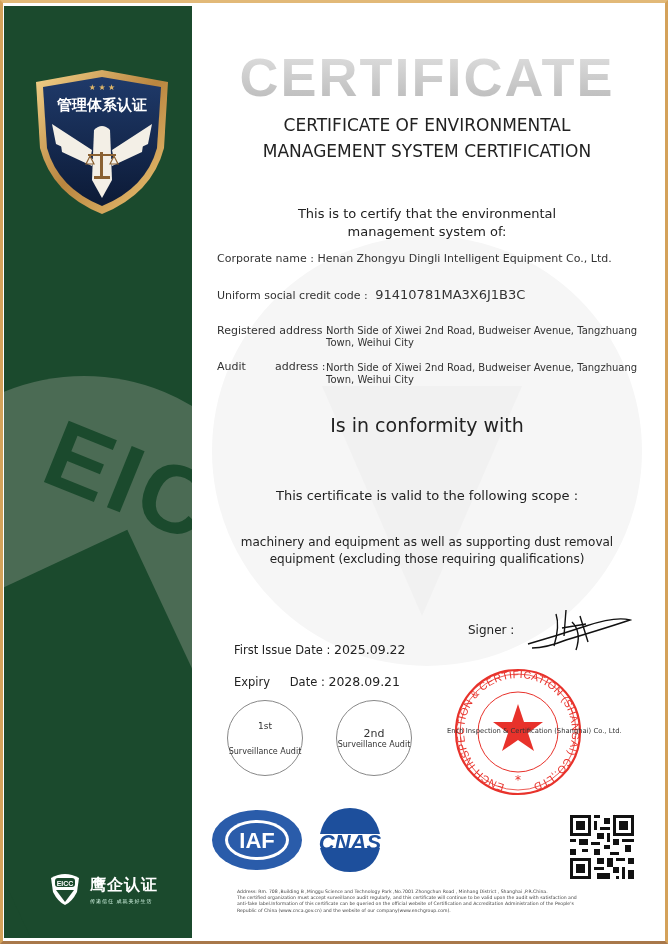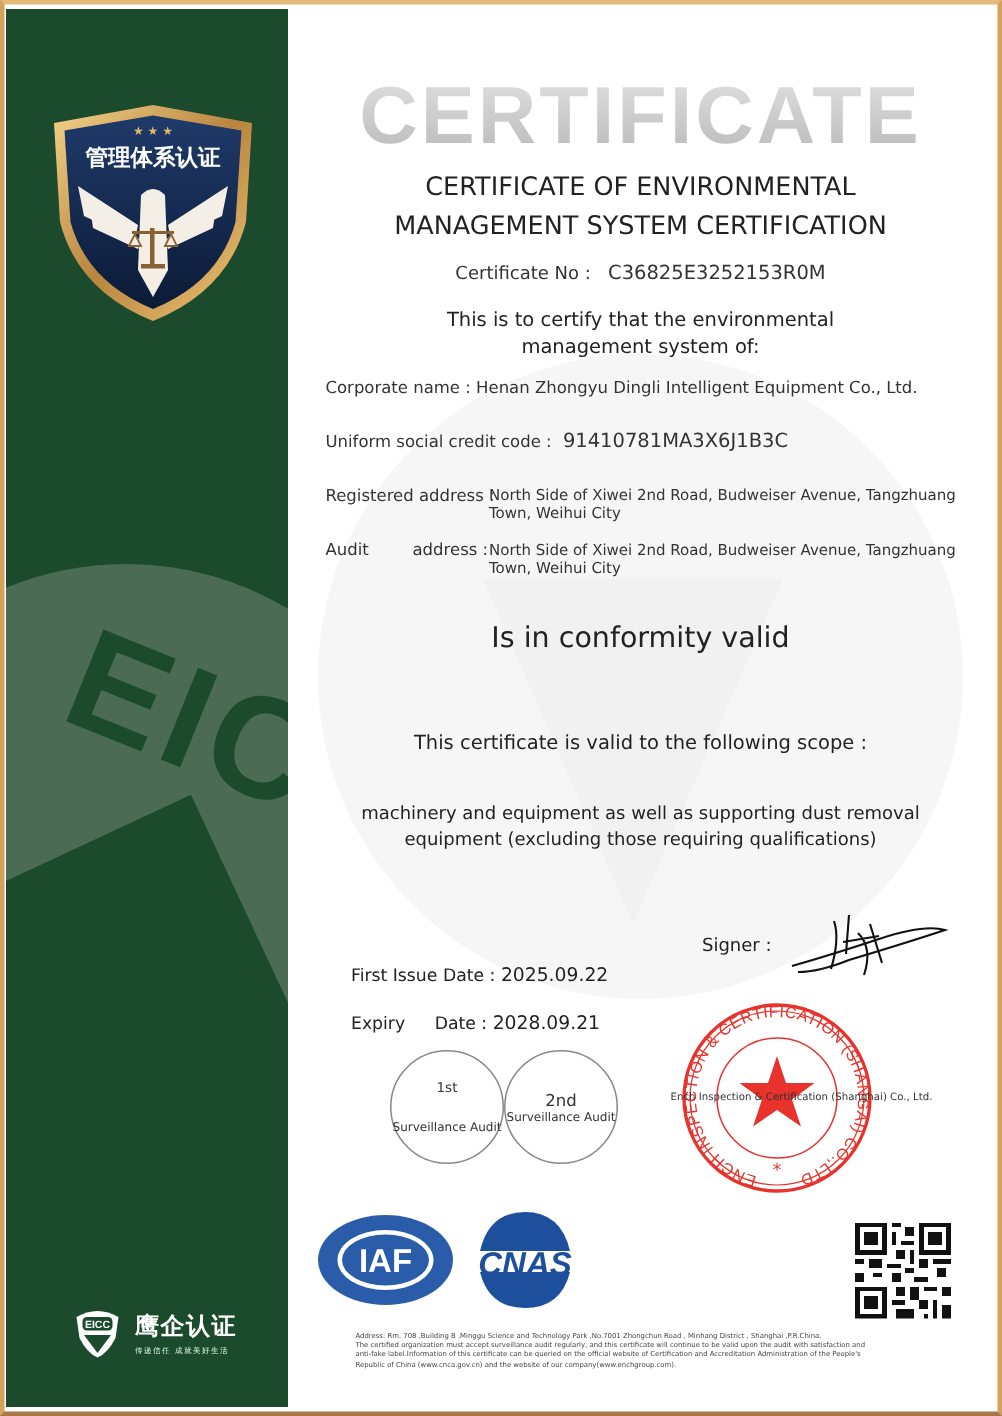--- a/index.html
+++ b/index.html
@@ -79,24 +79,20 @@
 </div>
 
 <div class="main">
   <div class="watermark"></div>
   <div class="watermark-v"></div>
 
   <div class="title-big">CERTIFICATE</div>
   <div class="t center subt" style="top:106px;">CERTIFICATE OF ENVIRONMENTAL</div>
   <div class="t center subt" style="top:132px;">MANAGEMENT SYSTEM CERTIFICATION</div>
 
-  <div class="t center small" style="top:169px;">
-    <span>Certificate No :</span>
-    &nbsp;&nbsp;<span style="font-size:13px;">C36825E3252153R0M</span>
-  </div>
 
   <div class="t center mid" style="top:200px;">This is to certify that the environmental</div>
   <div class="t center mid" style="top:218px;">management system of:</div>
 
   <div class="t lbl" style="left:25px;top:246px;">
     <span>Corporate name :</span>
     <span>Henan Zhongyu Dingli Intelligent Equipment Co., Ltd.</span>
   </div>
 
   <div class="t lbl" style="left:25px;top:281px;text-align:right;">
@@ -110,21 +106,21 @@
     <div>Town, Weihui City</div>
   </div>
 
   <div class="t lbl" style="left:25px;top:354px;">Audit</div>
   <div class="t lbl" style="left:83px;top:354px;">address :</div>
   <div class="t" style="left:134px;top:356px;font-size:10px;line-height:12px;color:#333;">
     <div>North Side of Xiwei 2nd Road, Budweiser Avenue, Tangzhuang</div>
     <div>Town, Weihui City</div>
   </div>
 
-  <div class="t center" style="top:408px;font-size:19px;color:#222;">Is  in  conformity  valid</div>
+  <div class="t center" style="top:408px;font-size:19px;color:#222;">Is  in  conformity  with</div>
   <div class="t center" style="top:482px;font-size:13px;">This certificate is valid to the following scope :</div>
 
   <div class="t center" style="top:528px;font-size:12px;line-height:17px;">
     <div>machinery and equipment as well as supporting dust removal</div>
     <div>equipment (excluding those requiring qualifications)</div>
   </div>
 
   <div class="t" style="left:276px;top:617px;font-size:12px;">Signer :</div>
   <svg style="position:absolute;left:334px;top:600px;width:108px;height:50px;" viewBox="0 0 108 50">
     <path d="M2 38 Q30 30 60 20 Q90 10 104 14 Q80 22 40 34 Q20 42 6 42" fill="none" stroke="#111" stroke-width="1.4"></path>
@@ -134,21 +130,21 @@
   <div class="t" style="left:42px;top:636px;font-size:11.5px;">
     <span>First Issue Date  :</span>
     <span style="font-size:12.5px;">2025.09.22</span>
   </div>
   <div class="t" style="left:42px;top:668px;font-size:11.5px;">
     <span>Expiry</span>
     <span style="margin-left:16px;">Date  :</span>
     <span style="font-size:12.5px;">2028.09.21</span>
   </div>
 
-  <div class="circle" style="left:68px;top:694px;gap:16px;">
+  <div class="circle" style="left:35px;top:694px;gap:16px;">
     <div class="n">1st</div>
     <div>Surveillance Audit</div>
   </div>
   <div class="circle c2" style="left:144px;top:694px;justify-content:center;">
     <div class="n">2nd</div>
     <div>Surveillance Audit</div>
   </div>
 
   <svg style="position:absolute;left:262px;top:656px;width:128px;height:140px;" viewBox="0 0 128 140">
     <defs>

